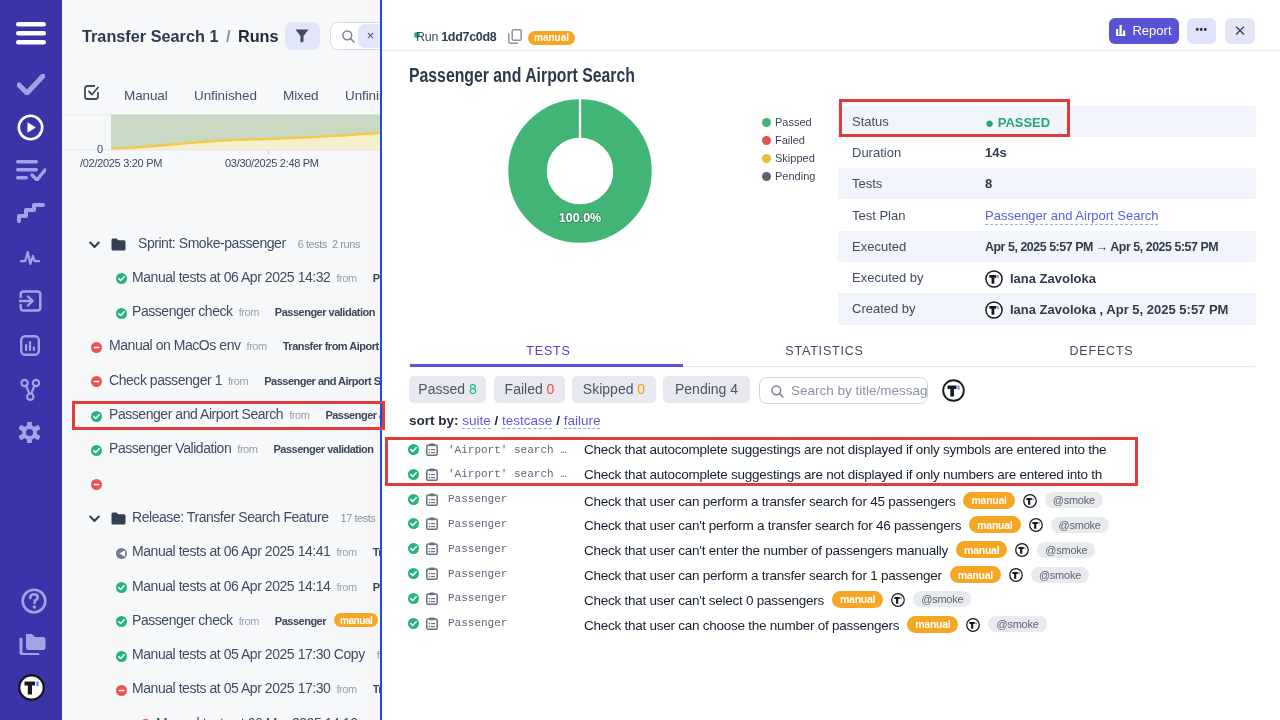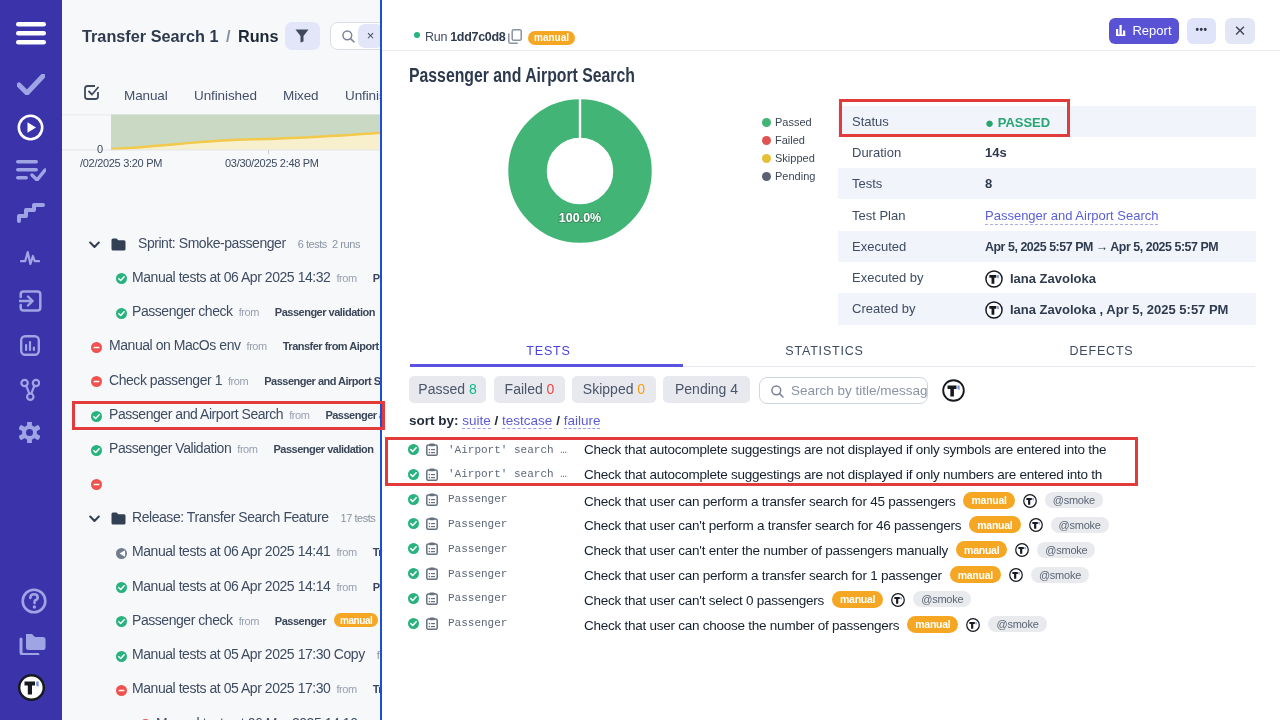--- a/index.html
+++ b/index.html
@@ -27,21 +27,21 @@
 .trow .from { font-size:11px; color:#98a1b0; padding:0 16px 0 6px;}
 .trow .suite { font-size:11px; font-weight:bold; color:#3b4759; letter-spacing:-0.5px; }
 .badge { display:inline-block; background:#f5a623; color:#fff; font-size:10px; font-weight:bold; border-radius:8px; padding:1.5px 6px; margin-left:8px; vertical-align:1px;}
 .counts { font-size:11px; color:#8a93a3; margin-left:12px;}
 .ticon { position:absolute; top:10px; }
 
 
 #rightpanel { left:382px; top:0; width:898px; height:720px; background:#fff; }
 .rp { position:absolute; }
 #runbar { left:0; top:0; width:898px; height:51px; border-bottom:1px solid #e8eaef; }
-#runtitle { left:43px; top:30px; font-size:12.5px; letter-spacing:-0.3px; color:#3f4d63; }
+#runtitle { left:34px; top:30px; font-size:12.5px; letter-spacing:-0.3px; color:#3f4d63; }
 #runtitle b { color:#2f3b4e; }
 #manualbadge1 { left:146px; top:30.5px; }
 #reportbtn { left:727px; top:18px; width:70px; height:26px; background:#5a52d5; border-radius:6px; color:#fff; font-size:13px; text-align:center; line-height:26px; }
 #dotsbtn { left:805px; top:18px; width:29px; height:26px; background:#e0e4fa; border-radius:6px; color:#2d3748; text-align:center; line-height:24px; font-size:10px; letter-spacing:0.5px; font-weight:bold;}
 #closebtn { left:843px; top:18px; width:30px; height:26px; background:#e3e6f5; border-radius:6px; color:#3f4a5c; text-align:center; line-height:26px; font-size:15px;}
 #h1 { left:27px; top:64px; font-size:20px; font-weight:bold; color:#2d3a4e; transform:scaleX(0.79); transform-origin:0 0; white-space:nowrap;}
 
 
 .leg { position:absolute; left:380px; white-space:nowrap; font-size:11px; color:#3a4656; }
 .leg i { display:inline-block; width:9px; height:9px; border-radius:50%; margin-right:4px; vertical-align:-1px;}

